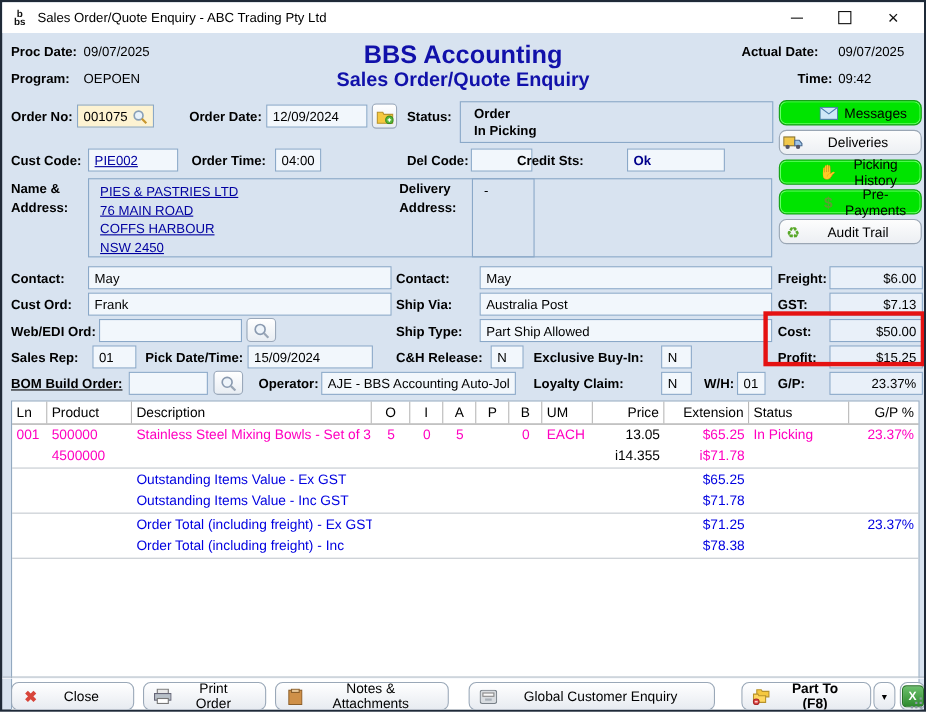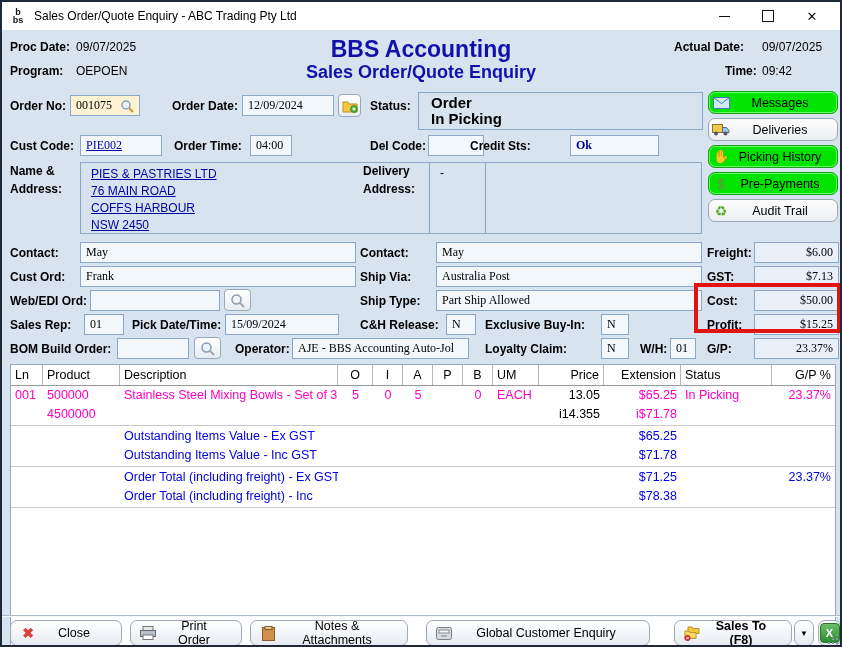--- a/index.html
+++ b/index.html
@@ -15,35 +15,35 @@
   .winbtns{position:absolute;right:6px;top:0;height:28px;display:flex;}
   .winbtn{width:44px;height:28px;display:flex;align-items:center;justify-content:center;
     font-size:13px;color:#111;cursor:default;}
   .minglyph{width:11px;height:1px;background:#111;display:block;}
   .maxglyph{width:10px;height:10px;border:1px solid #111;display:block;}
   
   .lbl{position:absolute;font-size:12px;font-weight:bold;color:#000;white-space:nowrap;}
   .val{position:absolute;font-size:12px;color:#000;white-space:nowrap;}
   .field{position:absolute;box-sizing:border-box;border:1px solid #8aa8c8;background:#f2f7fc;
     font-size:12px;color:#000;height:21px;display:flex;align-items:center;padding:0 5px;
-    overflow:hidden;white-space:nowrap;font-family:Liberation Serif, serif;}
+    overflow:hidden;white-space:nowrap;}
   .money{justify-content:flex-end;background:#e9f0f9;}
   .box{position:absolute;box-sizing:border-box;border:1px solid #8aa8c8;background:transparent;}
   .link{color:#0000a0;text-decoration:underline;}
   .navy{color:#00008b;font-weight:bold;}
   .heading{position:absolute;width:100%;text-align:center;color:#1111aa;font-weight:bold;}
   
   .iconbtn{position:absolute;box-sizing:border-box;border:1px solid #9aa8ba;border-radius:4px;
     background:linear-gradient(#ffffff,#e8edf3);display:flex;align-items:center;justify-content:center;}
   
   .sbtn{position:absolute;left:706px;width:130px;height:23px;border-radius:7px;box-sizing:border-box;
     display:flex;align-items:center;font-size:12.5px;color:#000;cursor:default;}
   .sbtn .ic{width:24px;display:flex;justify-content:center;}
   .sbtn .lab{flex:1;text-align:center;margin-right:10px;}
-  .sbtn.green{background:#00e400;border:1px solid #15a015;box-shadow:inset 0 0 0 1px #66ff66;}
+  .sbtn.green{background:#00e400;border:1px solid #15a015;box-shadow:inset 0 0 0 1px #66ff66;padding-left:32px;}
   .sbtn.plain{background:linear-gradient(#fdfdfd,#eceff3);border:1px solid #9aa6b4;}
   
   .grid{position:absolute;left:8px;top:362px;width:826px;height:308px;background:#fff;
     border:1px solid #93a9c0;box-sizing:border-box;font-size:12.5px;}
   .trow{display:grid;grid-template-columns:32px 77px 218px 35px 30px 30px 30px 30px 46px 65px 77px 91px 1fr;}
   .trow>div{padding:1px 4px;overflow:hidden;white-space:nowrap;}
   .thead{height:20px;border-bottom:1px solid #9a9a9a;align-items:stretch;}
   .thead>div{border-right:1px solid #b8b8b8;font-size:12.5px;color:#000;display:flex;align-items:center;}
   .thead>div:last-child{border-right:none;}
   .c{text-align:center;justify-content:center;}
@@ -118,21 +118,21 @@
   </div>
   <div class="iconbtn" style="left:336px;top:92px;width:23px;height:23px;">
     <svg width="16" height="14">
       <path d="M1 3 h5 l1 2 h8 v8 h-14 z" fill="#f5c840" stroke="#b8922a" stroke-width="1"></path>
       <circle cx="12" cy="10" r="3.4" fill="#58b838" stroke="#3a8a22"></circle>
       <path d="M12 8.4 v3.2 M10.4 10 h3.2" stroke="#fff" stroke-width="1.2"></path>
     </svg>
   </div>
   <span class="lbl" style="left:368px;top:97px;">Status:</span>
   <div class="box" style="left:416px;top:90px;width:285px;height:38px;">
-    <div style="padding:2px 0 0 12px;font-size:15px;font-weight:bold;line-height:16px;">
+    <div style="padding:2px 0 0 12px;font-size:12px;font-weight:bold;line-height:16px;">
       <div>Order</div>
       <div>In Picking</div>
     </div>
   </div>
 
   <span class="lbl" style="left:8px;top:137px;">Cust Code:</span>
   <div class="field" style="left:78px;top:133px;width:82px;">
     <span class="link">PIE002</span>
   </div>
   <span class="lbl" style="left:172px;top:137px;">Order Time:</span>
@@ -256,21 +256,21 @@
     </div>
   <span class="lbl" style="left:483px;top:316px;">Exclusive Buy-In:</span>
   <div class="field" style="left:599px;top:312px;width:28px;">
       <span>N</span>
     </div>
   <span class="lbl" style="left:705px;top:316px;">Profit:</span>
   <div class="field money" style="left:752px;top:312px;width:85px;">
       <span>$15.25</span>
     </div>
 
-  <span class="lbl" style="left:8px;top:340px;">BOM Build Order:</span>
+  <span class="lbl" style="left:8px;top:340px;text-decoration:underline;">BOM Build Order:</span>
   <div class="field" style="left:115px;top:336px;width:72px;">
       <span></span>
     </div>
   <div class="iconbtn" style="left:192px;top:335px;width:27px;height:22px;">
     <svg width="15" height="15">
       <circle cx="6.5" cy="6.5" r="4.5" fill="#eef4fa" stroke="#8a9ab0" stroke-width="1.5"></circle>
       <line x1="10" y1="10" x2="14" y2="14" stroke="#9aa6b6" stroke-width="2"></line>
     </svg>
   </div>
   <span class="lbl" style="left:233px;top:340px;">Operator:</span>
@@ -442,21 +442,21 @@
     </div>
     <div class="fbtn" style="left:672px;width:118px;font-weight:bold;">
       <span class="ic">
         <svg width="17" height="15">
             <path d="M4 1 h4 l1 1.5 h6 v5 h-11 z" fill="#f5c840" stroke="#b8922a"></path>
             <path d="M1 5 h4 l1 1.5 h6 v6 h-11 z" fill="#ffd860" stroke="#b8922a"></path>
             <circle cx="3.5" cy="12" r="2.6" fill="#e04848" stroke="#a82828"></circle>
             <rect x="2.2" y="11.5" width="2.6" height="1" fill="#fff"></rect>
           </svg>
       </span>
-      <span class="lab">Sales To (F8)</span>
+      <span class="lab">Part To (F8)</span>
     </div>
     <div class="fbtn" style="left:792px;width:20px;justify-content:center;">
       <span style="font-size:8px;">▼</span>
     </div>
     <div class="fbtn" style="left:816px;width:23px;justify-content:center;">
       <span class="excel-ic">X</span>
     </div>
     <div class="grip">
       <i style="right:0;bottom:0;"></i>
         <i style="right:4px;bottom:0;"></i>

